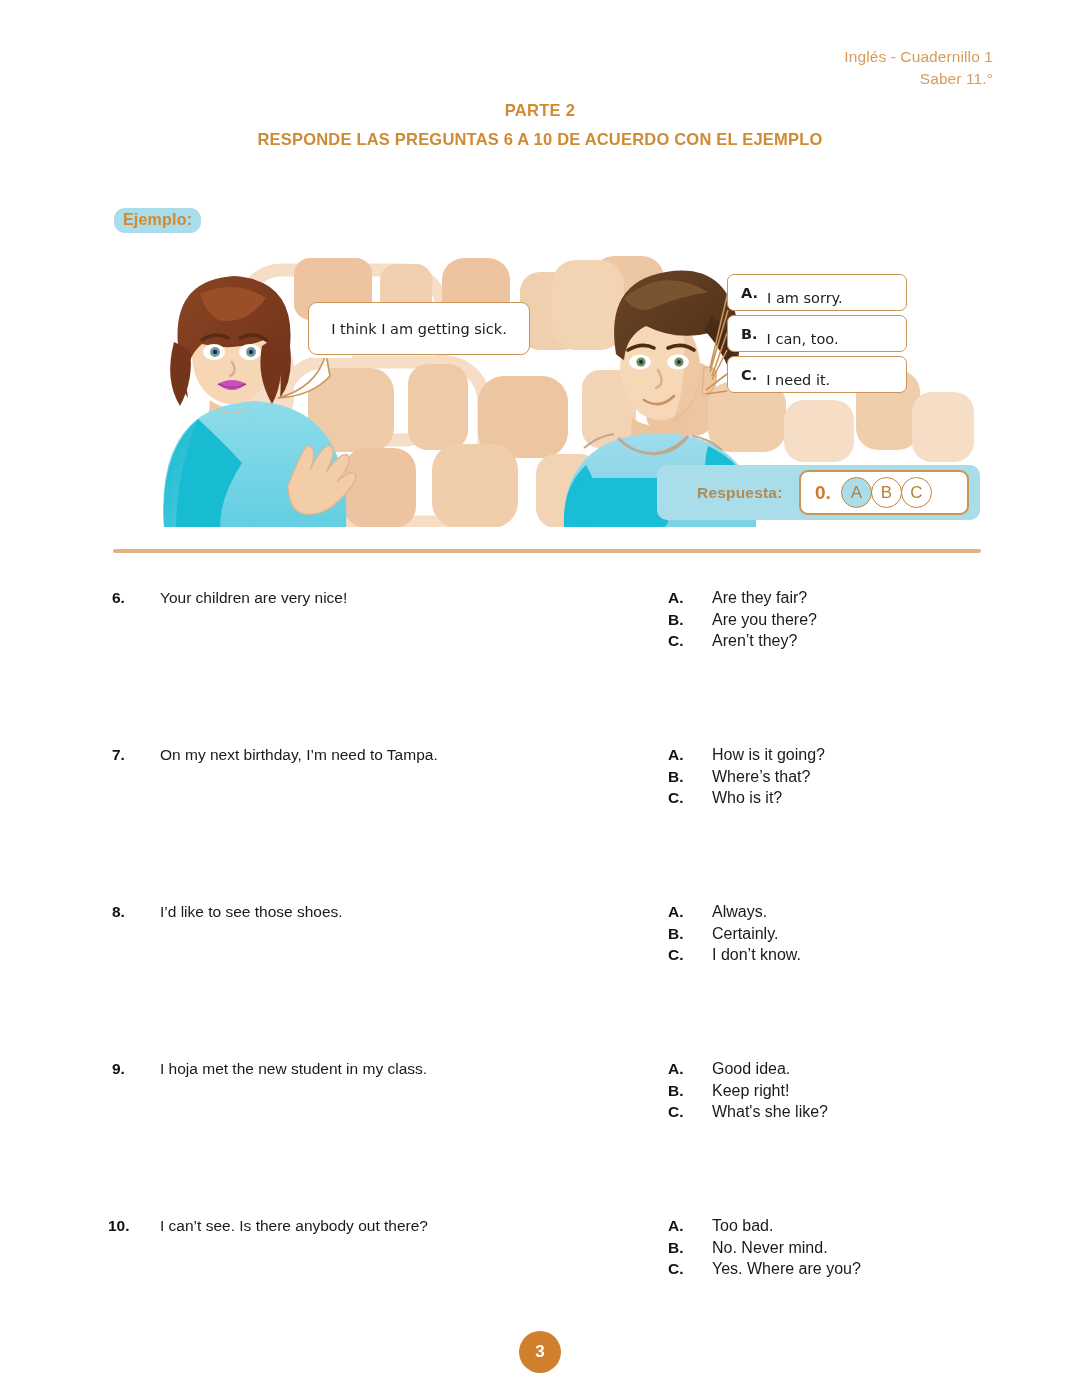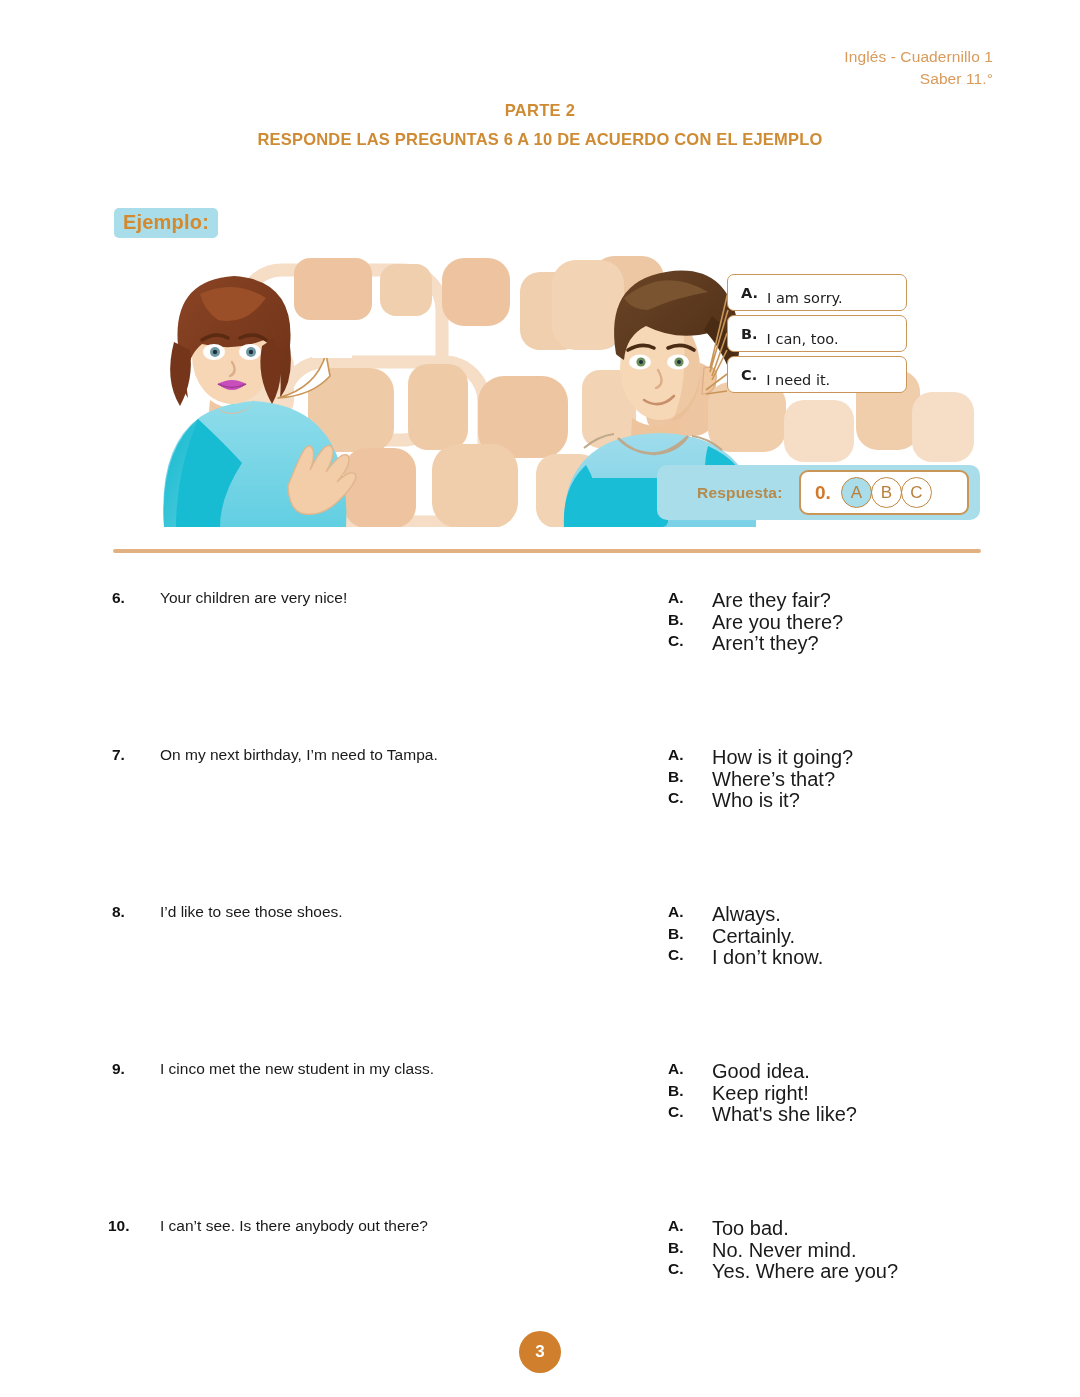--- a/index.html
+++ b/index.html
@@ -64,23 +64,23 @@
   #intro .ln { display: block; white-space: pre; }
 
   
   #ejemplo-badge {
     position: absolute;
     top: 208px;
     left: 114px;
     background: #a9dde9;
     color: #d4892f;
     font-weight: bold;
-    font-size: 20px;
+    font-size: 16px;
     padding: 3px 9px 4px 9px;
-    border-radius: 5px;
+    border-radius: 11px;
     letter-spacing: 0.2px;
   }
 
   
   #illustration {
     position: absolute;
     top: 250px;
     left: 112px;
     width: 868px;
     height: 277px;
@@ -236,21 +236,21 @@
     left: 0;
     top: 0;
     font-size: 15.5px;
     font-weight: bold;
     color: #111;
   }
   .q-opt .ot {
     position: absolute;
     left: 44px;
     top: 0;
-    font-size: 20px;
+    font-size: 16px;
     color: #1a1a1a;
     white-space: nowrap;
   }
 
   
   #page-badge {
     position: absolute;
     left: 519px;
     top: 1331px;
     width: 42px;
@@ -426,20 +426,23 @@
         <path d="M594 140 L615 124 M594 144 L615 141"></path>
       </g>
 
       <g>
         <path d="M214 104 q-10 34 -48 44 q34 -2 52 -22 z" fill="#ffffff" stroke="#c99657" stroke-width="1.6" stroke-linejoin="round"></path>
         <rect x="200" y="96" width="40" height="12" fill="#ffffff"></rect>
       </g>
     </g>
   </svg>
 
+  <div id="bubble-main">
+    <span>I think I am getting sick.</span>
+  </div>
 
   <div class="opt-box" id="opt-a">
     <span class="ltr">A.</span>
     <span class="txt">I am sorry.</span>
   </div>
   <div class="opt-box" id="opt-b">
     <span class="ltr">B.</span>
     <span class="txt">I can, too.</span>
   </div>
   <div class="opt-box" id="opt-c">
@@ -514,21 +517,21 @@
         </div>
       <div class="q-opt">
           <span class="ol">C.</span>
           <span class="ot">I don’t know.</span>
         </div>
     </div>
   </div>
 
   <div class="q-row">
     <div class="q-num">9.</div>
-    <div class="q-text">I cinco met the new student in my class.</div>
+    <div class="q-text">I hoja met the new student in my class.</div>
     <div class="q-options">
       <div class="q-opt">
           <span class="ol">A.</span>
           <span class="ot">Good idea.</span>
         </div>
       <div class="q-opt">
           <span class="ol">B.</span>
           <span class="ot">Keep right!</span>
         </div>
       <div class="q-opt">

